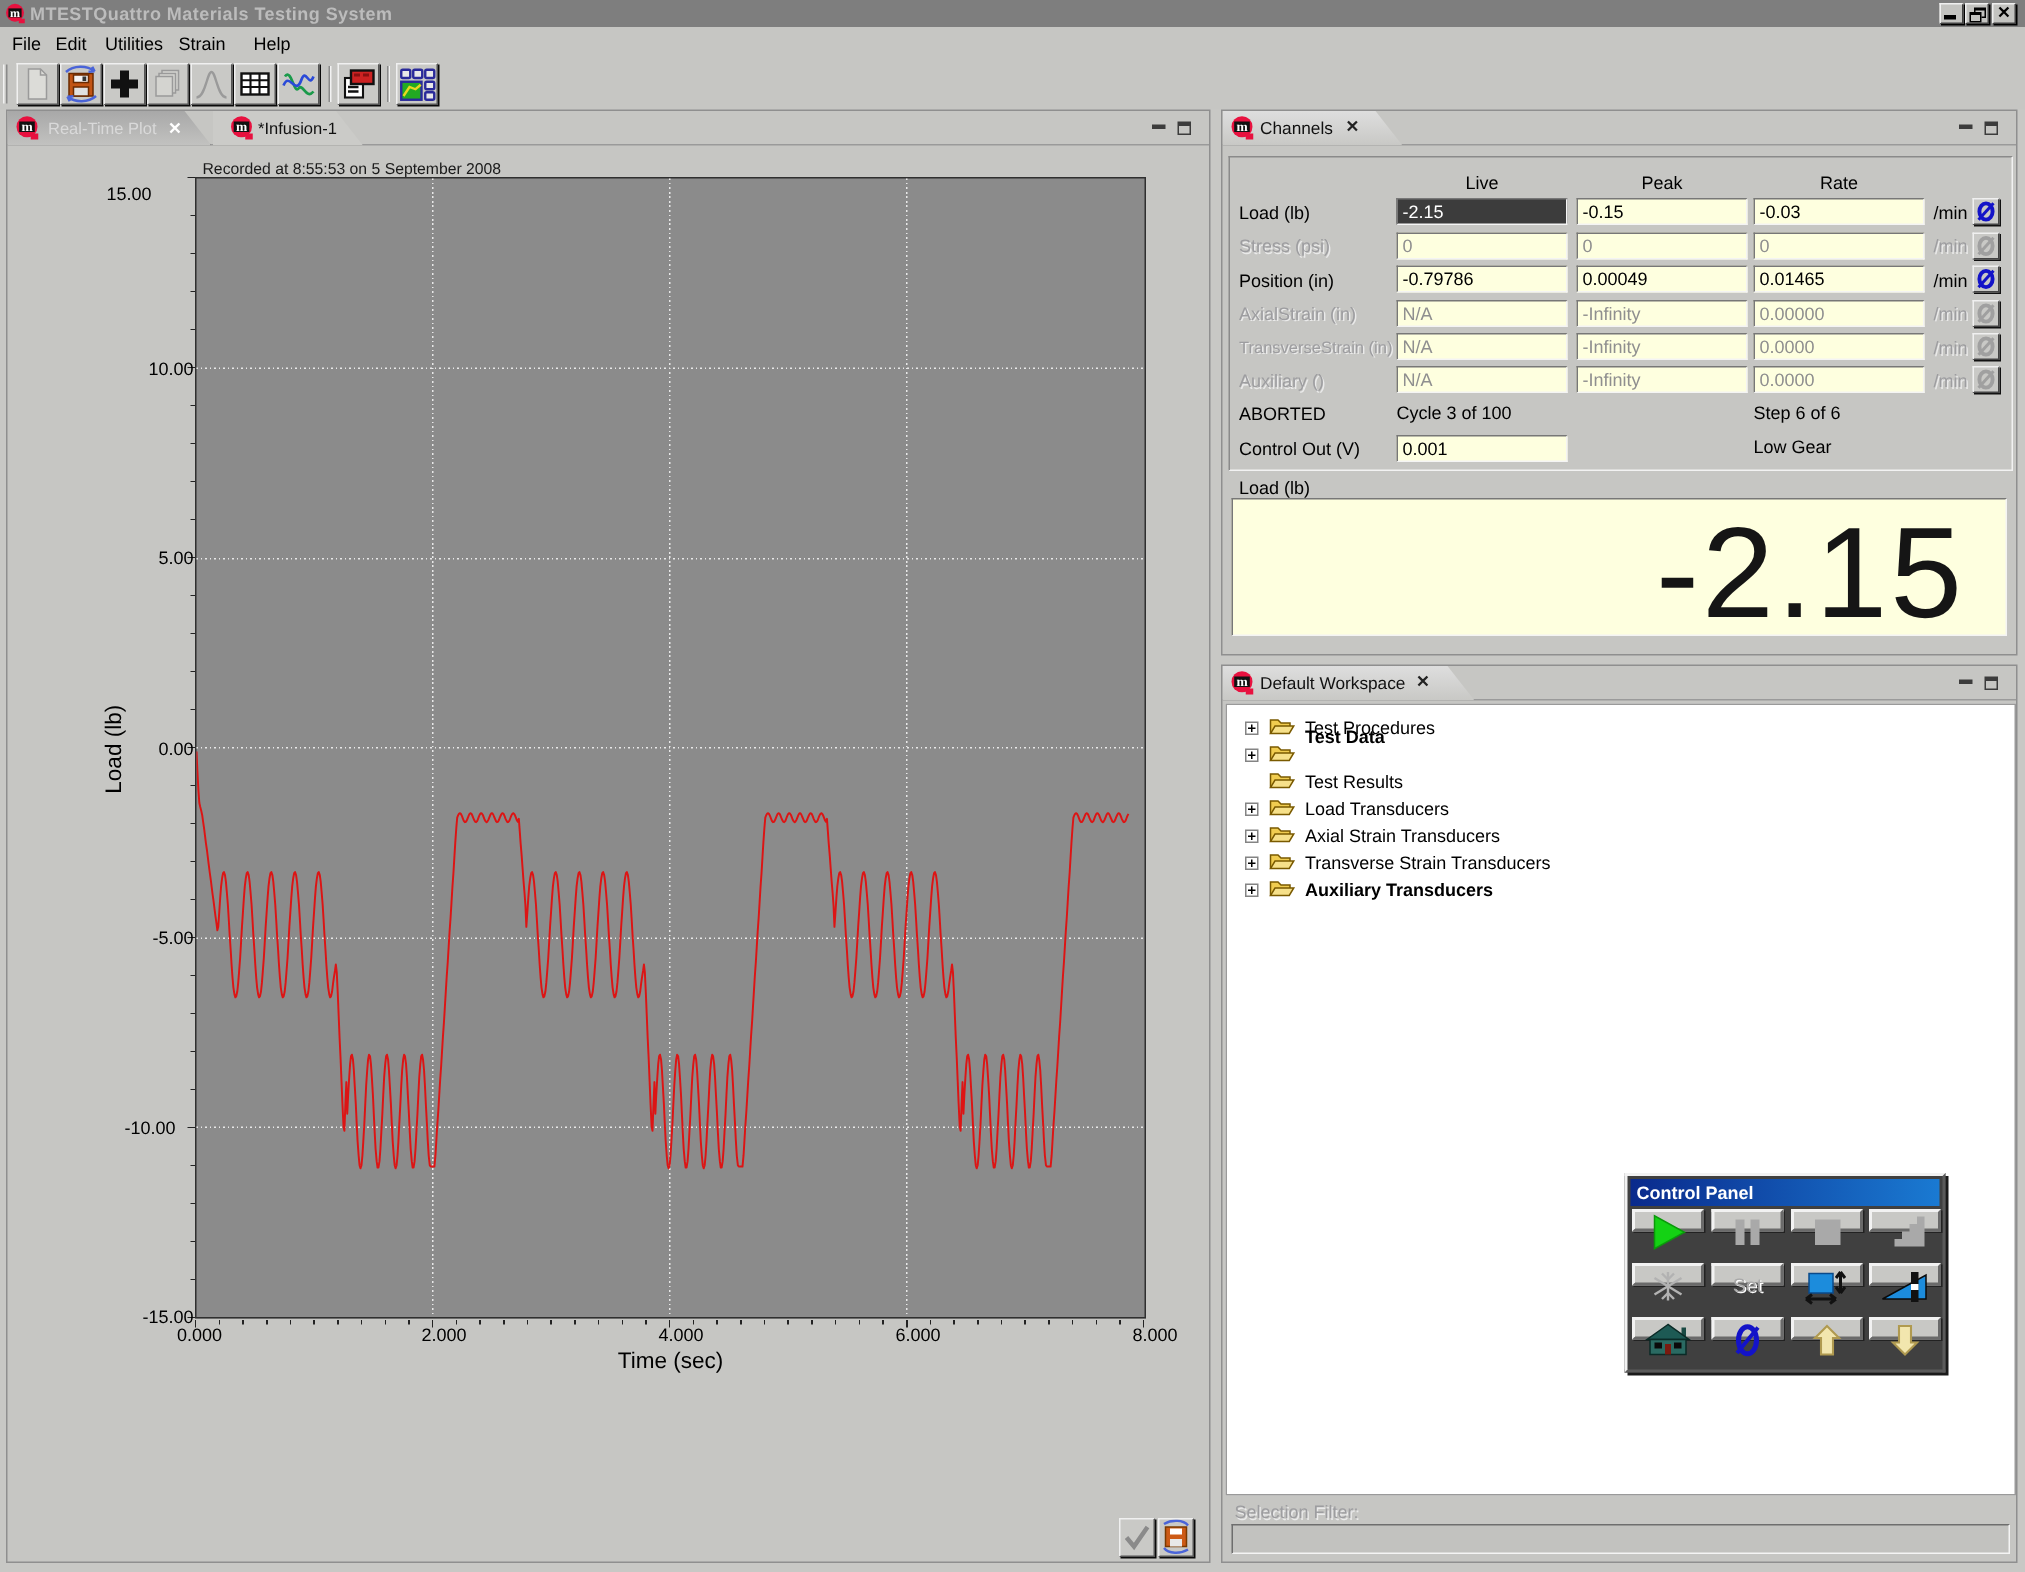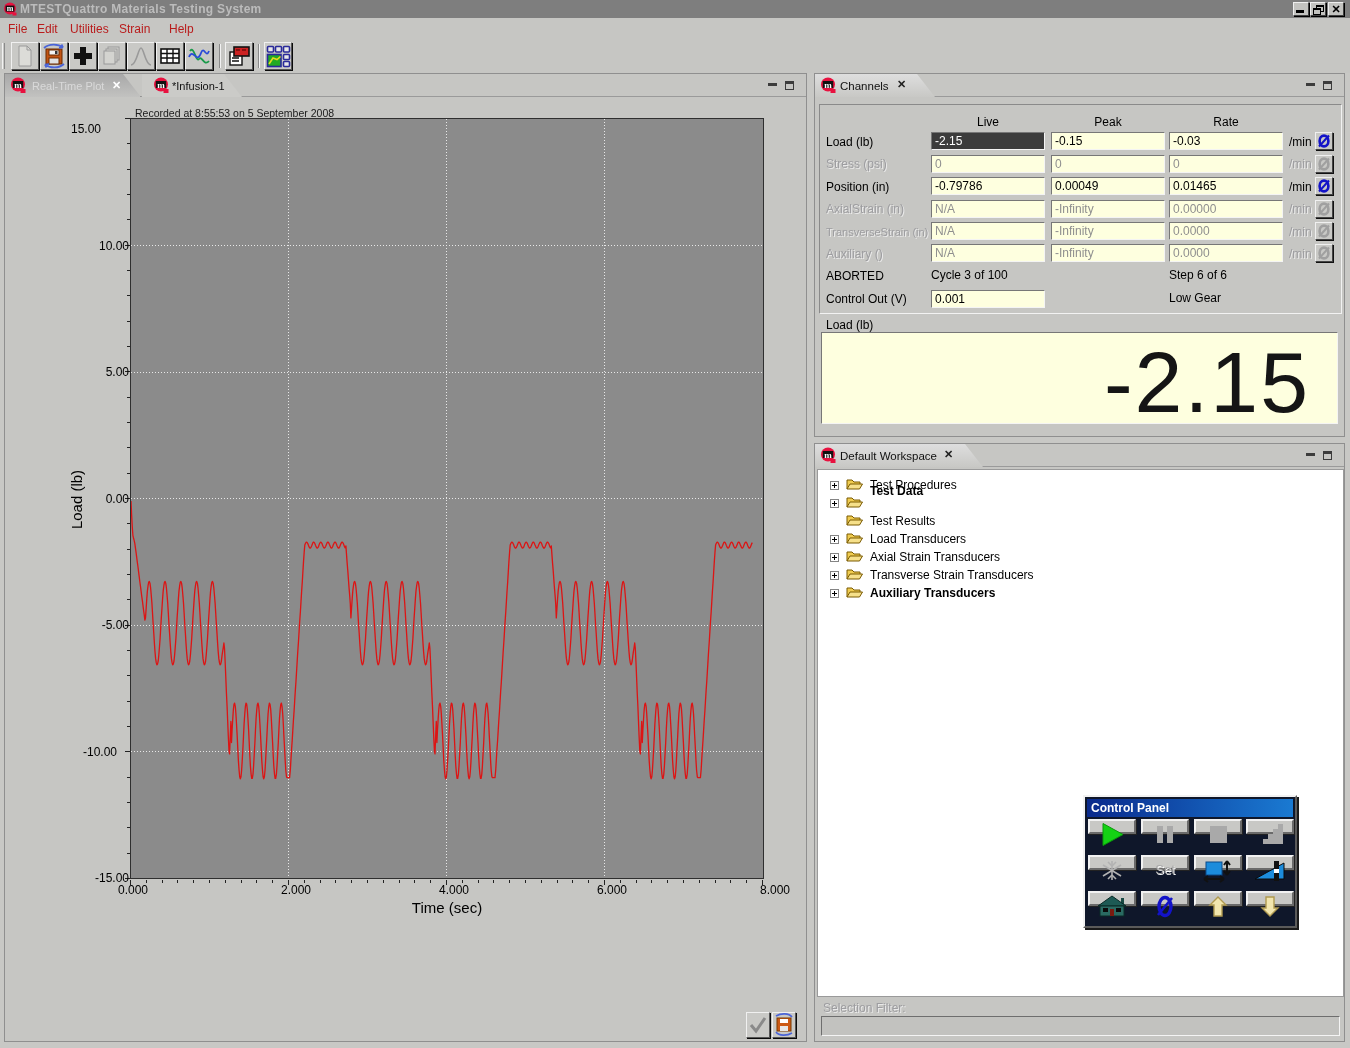--- a/index.html
+++ b/index.html
@@ -5,21 +5,21 @@
 * { margin:0; padding:0; box-sizing:border-box; }
 html,body { width:1350px; height:1048px; overflow:hidden; }
 body { font-family:"Liberation Sans", sans-serif; background:#c8c8c5; position:relative; }
 .abs { position:absolute; }
 
 #titlebar { left:0; top:0; width:1350px; height:18px; background:#7e7e7e; }
 #titlebar .title { left:20px; top:2px; font-size:12px; font-weight:bold; color:#bcbcbc; letter-spacing:0.3px; }
 .winbtn { width:16px; height:14px; top:2px; background:#c3c3c0; border:1px solid; border-color:#efefef #404040 #404040 #efefef; box-shadow:1px 1px 0 #000; font-size:9px; color:#000; text-align:center; line-height:12px; font-weight:bold; }
 
 #menubar { left:0; top:18px; width:1350px; height:22px; background:#c6c6c3; }
-#menubar span { position:absolute; top:4px; font-size:12px; color:#b91c1c; }
+#menubar span { position:absolute; top:4px; font-size:12px; color:#000000; }
 
 #toolbar { left:0; top:40px; width:1350px; height:33px; background:#c6c6c3; }
 .tbtn { top:2px; width:28px; height:28px; background:#c9c9c6; border:1px solid; border-color:#f0f0f0 #555 #555 #f0f0f0; box-shadow:1px 1px 0 #0a0a0a; }
 .tsep { top:4px; width:2px; height:24px; border-left:1px solid #8a8a8a; border-right:1px solid #f2f2f2; }
 .grip { top:3px; width:3px; height:26px; border-left:1px solid #f2f2f2; border-right:1px solid #8a8a8a; }
 
 .panel { border:1px solid #8f8f8f; background:#c6c6c3; }
 .tabrow { position:absolute; left:0; top:0; right:0; height:23px; border-bottom:1px solid #9a9a9a; }
 .tab { position:absolute; top:0; height:23px; font-size:12px; }
 .minmax { position:absolute; top:7px; width:30px; height:11px; }
@@ -183,21 +183,21 @@
   <div class="lbl" style="left:66px;top:291px;width:58px;text-align:right;">5.00</div>
   <div class="lbl" style="left:66px;top:418px;width:58px;text-align:right;">0.00</div>
   <div class="lbl" style="left:66px;top:544px;width:58px;text-align:right;">-5.00</div>
   <div class="lbl" style="left:66px;top:671px;width:58px;text-align:center;">-10.00</div>
   <div class="lbl" style="left:66px;top:797px;width:58px;text-align:right;">-15.00</div>
 
   <div class="lbl" style="left:113px;top:809px;width:40px;">0.000</div>
   <div class="lbl" style="left:271px;top:809px;width:40px;text-align:center;">2.000</div>
   <div class="lbl" style="left:429px;top:809px;width:40px;text-align:center;">4.000</div>
   <div class="lbl" style="left:587px;top:809px;width:40px;text-align:center;">6.000</div>
-  <div class="lbl" style="left:745px;top:809px;width:40px;text-align:right;">8.000</div>
+  <div class="lbl" style="left:745px;top:809px;width:40px;text-align:center;">8.000</div>
   <div class="lbl" style="left:372px;top:825px;width:140px;text-align:center;font-size:15px;">Time (sec)</div>
   <div class="lbl" style="left:26px;top:417px;width:90px;text-align:center;font-size:15px;transform:rotate(-90deg);transform-origin:center;">Load (lb)</div>
 
   <div class="abs" style="left:741px;top:938px;width:24px;height:26px;background:#c9c9c6;border:1px solid;border-color:#f0f0f0 #555 #555 #f0f0f0;box-shadow:1px 1px 0 #0a0a0a;">
     <svg width="22" height="24" viewBox="0 0 22 24">
         <path d="M4 12 L9 18 L18 5" fill="none" stroke="#8a8a8a" stroke-width="3"></path>
       </svg>
   </div>
   <div class="abs" style="left:767px;top:938px;width:24px;height:26px;background:#c9c9c6;border:1px solid;border-color:#f0f0f0 #555 #555 #f0f0f0;box-shadow:1px 1px 0 #0a0a0a;">
     <svg width="22" height="24" viewBox="0 0 22 24">
@@ -353,21 +353,21 @@
         <use href="#fldr" y="54"></use>
         <use href="#fldr" y="72"></use>
         <use href="#fldr" y="90"></use>
         <use href="#fldr" y="108"></use>
     </svg>
   </div>
 
   <div class="lbl dis" style="left:8px;top:557px;font-size:12px;">Selection Filter:</div>
   <div class="abs" style="left:6px;top:572px;width:519px;height:20px;background:#c2c2bf;border:1px solid;border-color:#6e6e6e #f4f4f4 #f4f4f4 #6e6e6e;"></div>
 
-  <div class="abs" style="left:268px;top:351px;width:214px;height:133px;background:#0f172a;border:2px solid;border-color:#f2f2f2 #5a5a5a #5a5a5a #f2f2f2;box-shadow:2px 2px 0 #1a1a1a;">
+  <div class="abs" style="left:268px;top:338px;width:214px;height:133px;background:#404040;border:2px solid;border-color:#f2f2f2 #5a5a5a #5a5a5a #f2f2f2;box-shadow:2px 2px 0 #1a1a1a;">
     <div class="abs" style="left:2px;top:2px;width:206px;height:18px;background:linear-gradient(90deg,#0a2a8c,#1a7ad2);color:#fff;font-weight:bold;font-size:12px;padding:2px 0 0 4px;">Control Panel</div>
 
     <div class="cpbtn" style="left:3px;top:22px;"><svg width="44" height="27" viewBox="0 0 44 27">
           <polygon points="13,2.5 13,24.5 33,13.5" fill="#14d214" stroke="#0a9a0a"></polygon>
         </svg></div>
     <div class="cpbtn" style="left:56px;top:22px;"><svg width="44" height="27" viewBox="0 0 44 27">
           <rect x="14" y="5" width="6" height="17" fill="#a9a9a9"></rect>
           <rect x="24" y="5" width="6" height="17" fill="#a9a9a9"></rect>
         </svg></div>
     <div class="cpbtn" style="left:109px;top:22px;"><svg width="44" height="27" viewBox="0 0 44 27">

